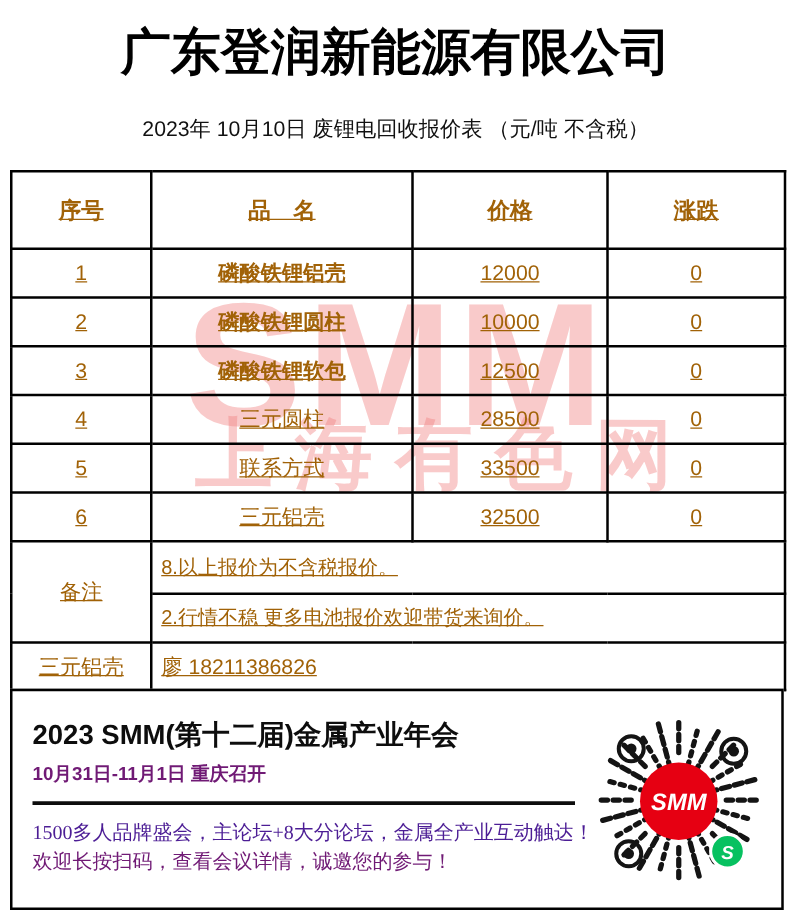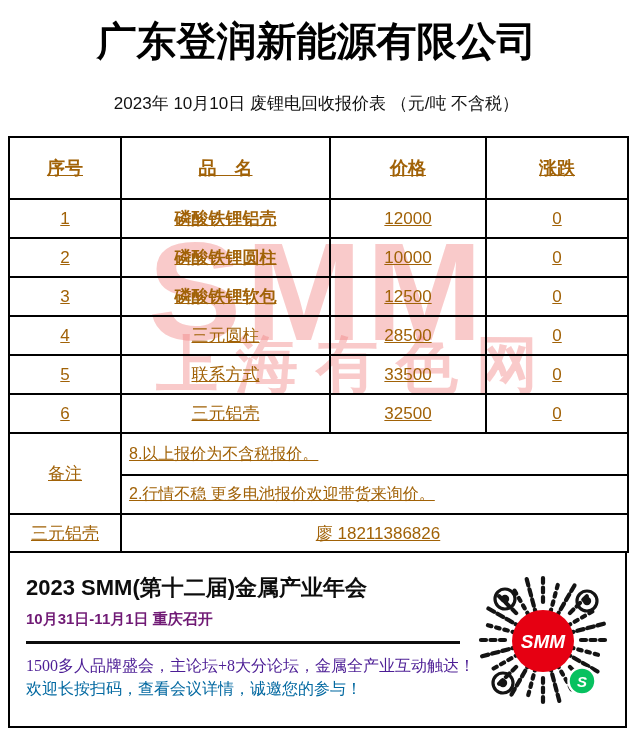--- a/index.html
+++ b/index.html
@@ -33,31 +33,31 @@
     border:2px solid #000; text-align:center; vertical-align:middle;
     font-size:17px; color:#a16207; background:transparent;text-decoration:underline;
   }
   .price-table th { font-size:18px; font-weight:700; height:62px; }
   .price-table tr.data-row td { height:39px; }
   .price-table td.name-bold { font-weight:700; }
   .price-table td.remark-cell { text-align:left; padding-left:7px; font-size:16px; }
   .price-table tr.remark-row-1 td { height:42px; }
   .price-table tr.remark-row-2 td { height:39px; }
   .price-table tr.contact-row td { height:38px; }
-  .price-table td.contact-value { text-align:center; padding-left:7px; font-size:17px; }
+  .price-table td.contact-value { text-align:left; padding-left:7px; font-size:17px; }
   
   .conf-block {
     position:absolute; left:8px; top:551px; width:619px; height:177px;
     border:2px solid #000; background:#fff; z-index:2;
   }
   .conf-title { position:absolute; left:16px; top:20px; font-size:22px; font-weight:800; color:#0d0d0d; }
   .conf-date  { position:absolute; left:16px; top:57px; font-size:15px; font-weight:700; color:#701a75; }
   .conf-line  { position:absolute; left:16px; top:88px; width:434px; height:3px; background:#0d0d0d; }
   .conf-promo1 { position:absolute; left:16px; top:103px; font-size:16px; color:#4c1d95;font-family:Liberation Serif, serif; }
-  .conf-promo2 { position:absolute; left:16px; top:126px; font-size:16px; color:#0369a1; }
+  .conf-promo2 { position:absolute; left:16px; top:126px; font-size:16px; color:#701a75; }
   .conf-qr { position:absolute; right:14px; top:20px; width:134px; height:134px; }
 </style>
 </head>
 <body>
 
 <div class="page">
 
   <div class="doc-title">广东登润新能源有限公司</div>
   <div class="doc-subtitle">2023年 10月10日 废锂电回收报价表 （元/吨  不含税）</div>
 

